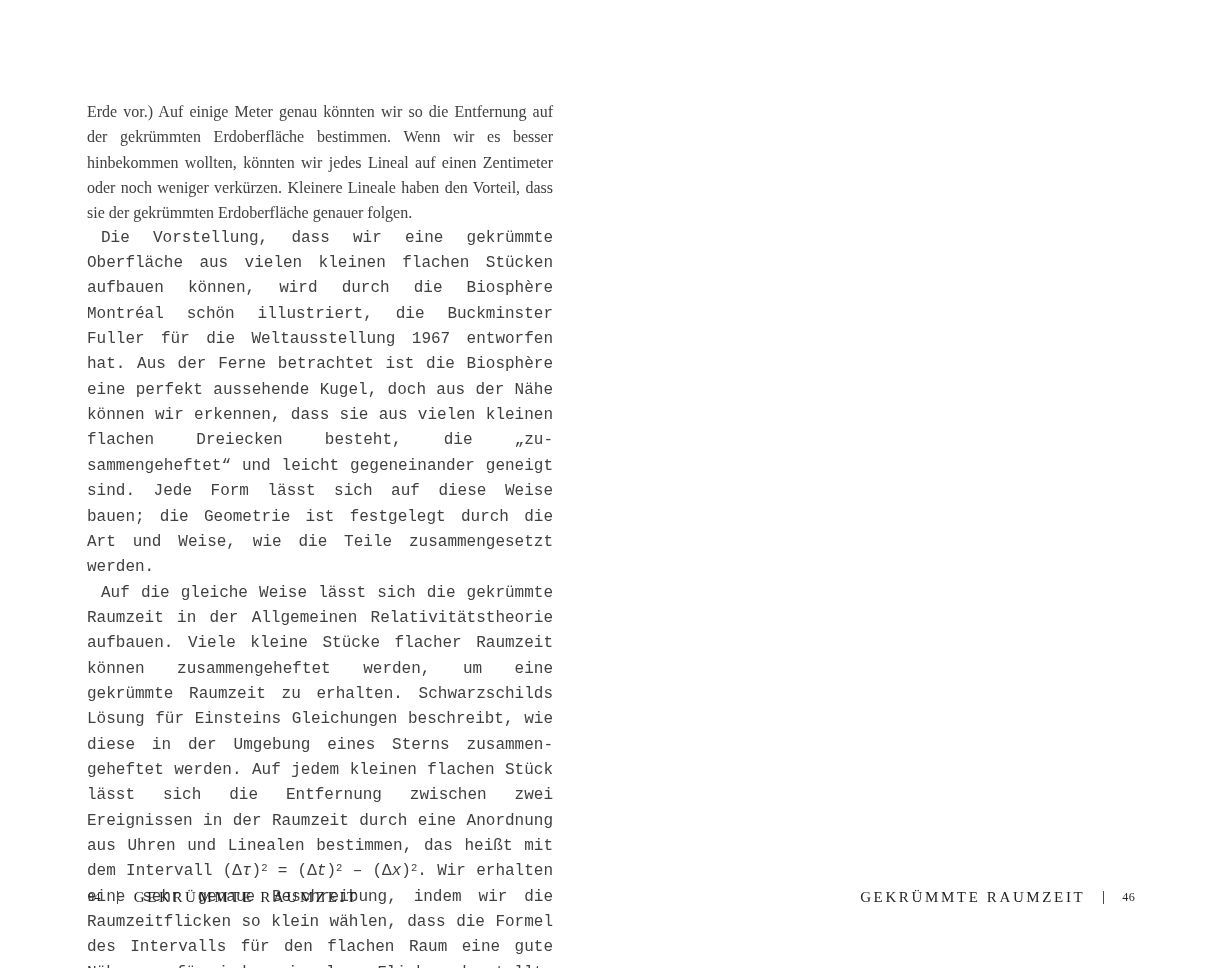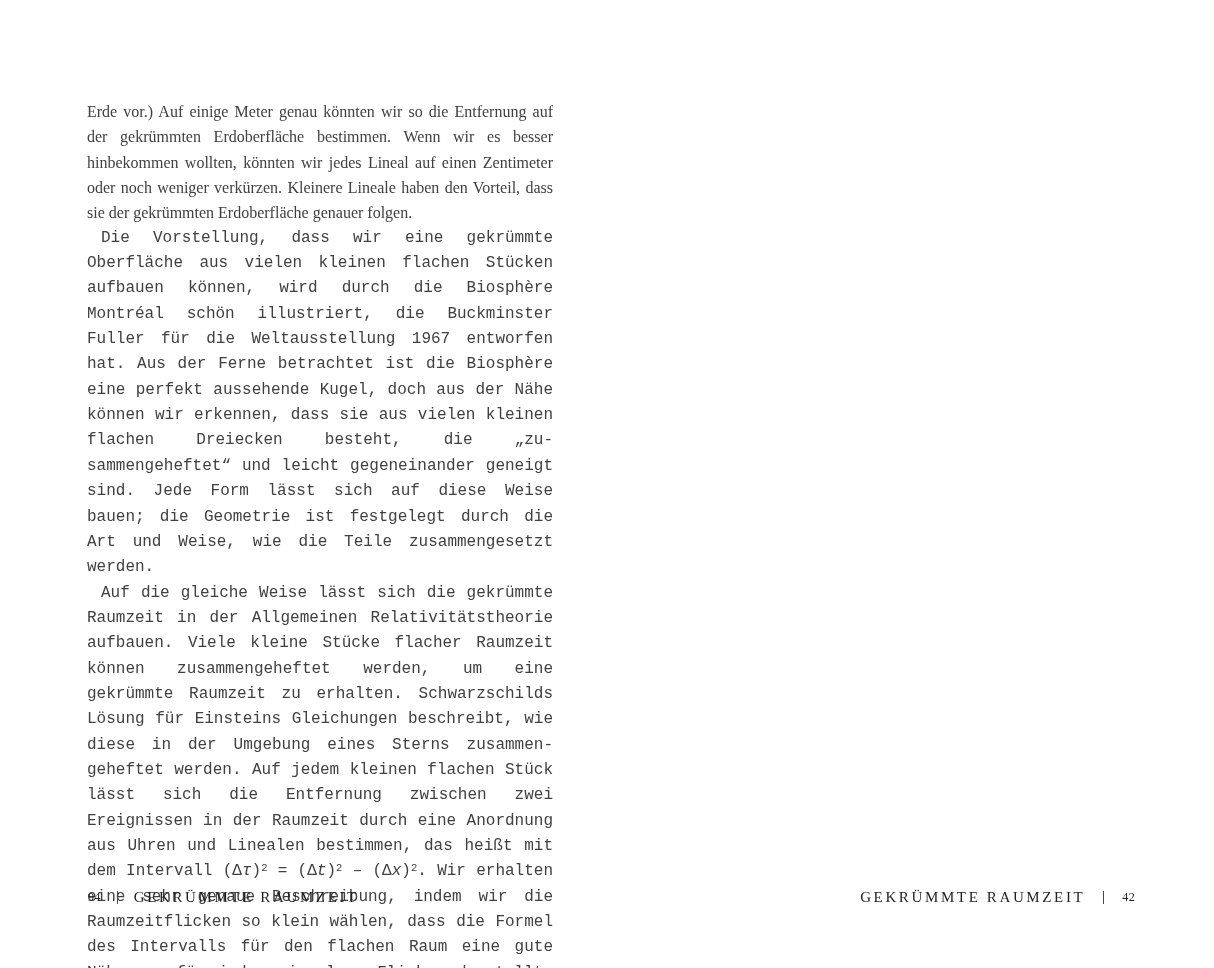--- a/index.html
+++ b/index.html
@@ -121,17 +121,17 @@
       <span class="folio-sep"></span>
       <span class="folio-title">GEKRÜMMTE RAUMZEIT</span>
     </div>
   </div>
 
   <div class="page page-right">
 
     <div class="folio folio-right">
       <span class="folio-title">GEKRÜMMTE RAUMZEIT</span>
       <span class="folio-sep"></span>
-      <span class="folio-num">42</span>
+      <span class="folio-num">46</span>
     </div>
   </div>
 
 </div>
 
 </body></html>

